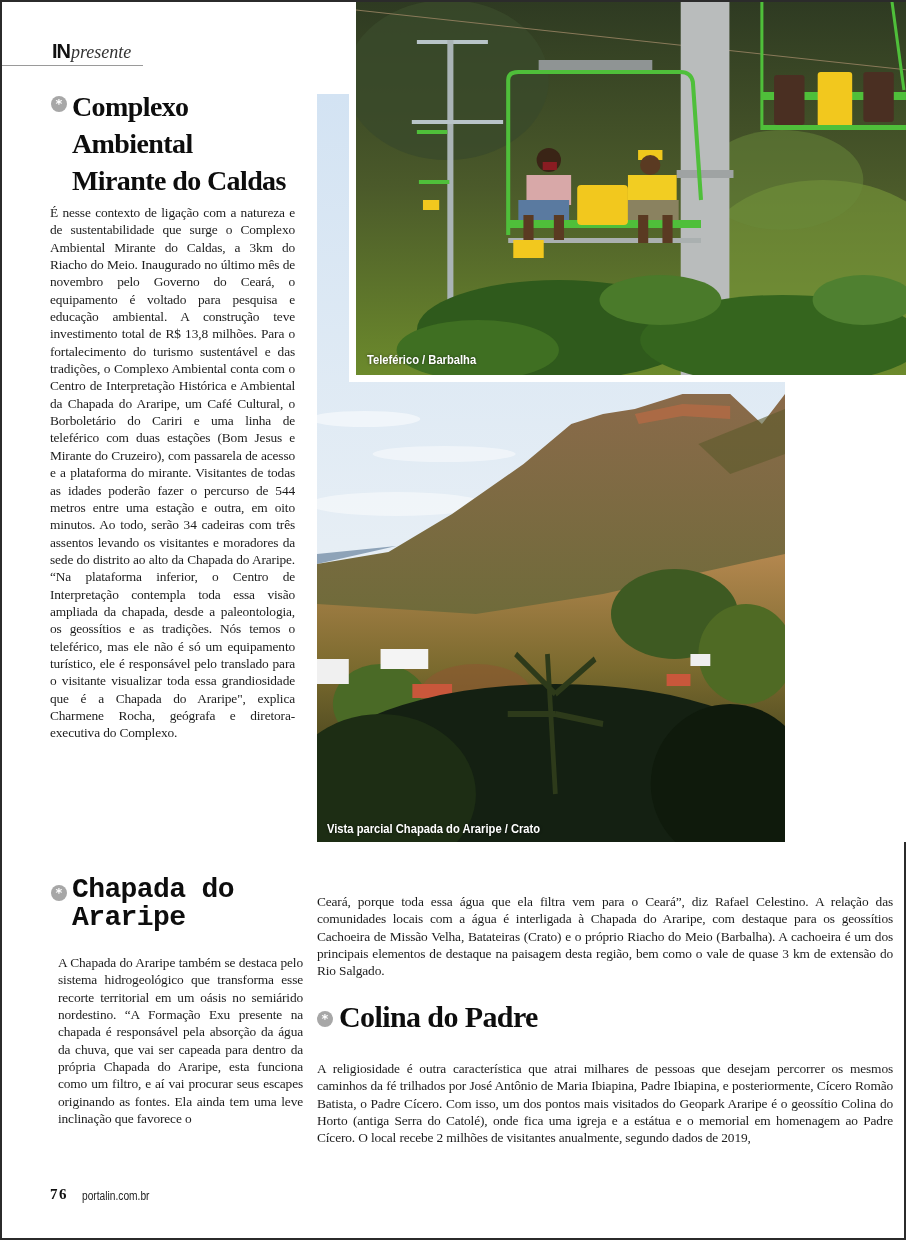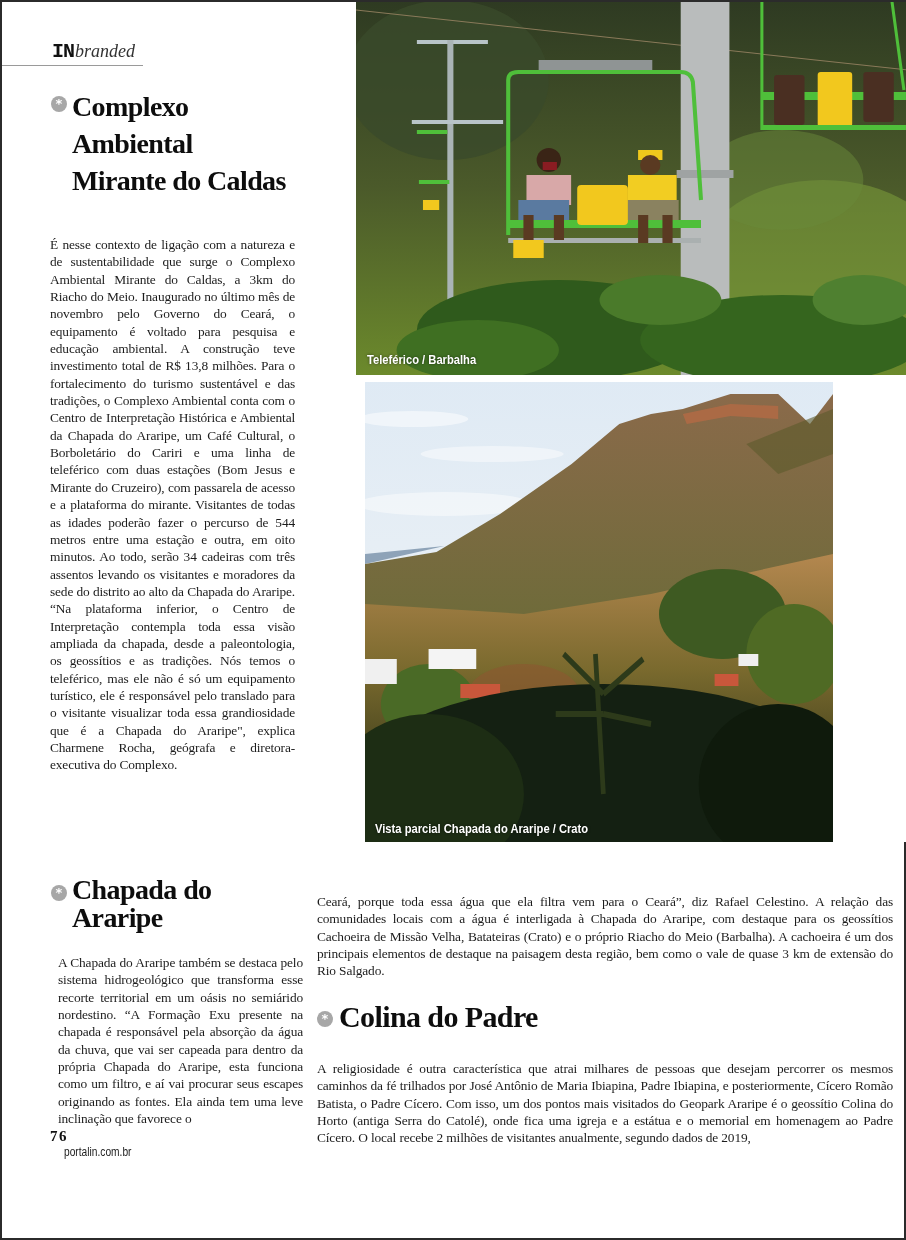--- a/index.html
+++ b/index.html
@@ -4,72 +4,72 @@
 <style>
   * { margin: 0; padding: 0; box-sizing: border-box; }
   html, body { width: 906px; height: 1240px; background: #fff; overflow: hidden; }
   body { position: relative; font-family: "Liberation Serif", "DejaVu Serif", serif; color: #1a1a1a; }
 
   .page-frame { position: absolute; inset: 0; border-top: 2px solid #2b2b2b; border-left: 2px solid #2b2b2b; border-bottom: 2px solid #2b2b2b; pointer-events: none; z-index: 50; }
   .page-frame-right { position: absolute; right: 0; top: 842px; width: 2px; bottom: 0; background: #2b2b2b; z-index: 50; }
 
   
   .masthead { position: absolute; left: 52px; top: 40px; display: flex; align-items: baseline; }
-  .masthead .in { font-family: Liberation Mono, monospace; font-weight: 700; font-size: 20px; letter-spacing: -1px; color: #111; }
+  .masthead .in { font-family: Liberation Sans, sans-serif; font-weight: 700; font-size: 20px; letter-spacing: -1px; color: #111; }
   .masthead .branded { font-family: "Liberation Serif", serif; font-style: italic; font-size: 18px; color: #333; margin-left: 1px; }
   .masthead-rule { position: absolute; left: 2px; top: 65px; width: 141px; height: 1px; background: #9a9a9a; }
 
   
   .sec-head { position: absolute; display: flex; align-items: flex-start; }
   .bullet { width: 16px; height: 16px; border-radius: 50%; background: #a7a7a7; color: #fff; font-family: "DejaVu Sans", sans-serif; font-size: 13px; line-height: 16px; text-align: center; font-weight: 700; flex: 0 0 auto; }
   .sec-head h2 { font-family: "Liberation Serif", serif; font-weight: 700; color: #0d0d0d; letter-spacing: -0.6px; }
 
   .h-complexo { left: 51px; top: 88px; }
   .h-complexo .bullet { margin-top: 8px; margin-right: 5px; }
   .h-complexo h2 { font-size: 28px; line-height: 37px; width: 220px; }
 
   .h-chapada { left: 51px; top: 876px; }
   .h-chapada .bullet { margin-top: 9px; margin-right: 5px; }
-  .h-chapada h2 { font-size: 28px; line-height: 28px; width: 200px; }
+  .h-chapada h2 { font-size: 28px; line-height: 28px; width: 200px; font-family: Liberation Mono, monospace; }
 
   .h-colina { left: 317px; top: 1000px; }
   .h-colina .bullet { margin-top: 11px; margin-right: 6px; }
   .h-colina h2 { font-size: 30px; line-height: 34px; }
 
   
   .col { position: absolute; font-size: 13.4px; line-height: 17.35px; text-align: justify; color: #1c1c1c; letter-spacing: -0.15px; }
-  .col-left-1 { left: 50px; top: 236px; width: 245px; }
+  .col-left-1 { left: 50px; top: 204px; width: 245px; }
   .col-left-2 { left: 58px; top: 954px; width: 245px; }
   .col-right-1 { left: 317px; top: 893px; width: 576px; }
   .col-right-2 { left: 317px; top: 1049px; width: 576px; margin-top: 11px; }
 
   
-  .footer { position: absolute; left: 50px; top: 1128px; display: flex; align-items: flex-start; flex-direction: column; }
+  .footer { position: absolute; left: 50px; top: 1186px; display: flex; align-items: flex-end; }
   .footer .pnum { font-family: "Liberation Serif", serif; font-weight: 700; font-size: 15px; letter-spacing: 1.5px; color: #111; }
   .footer .site { font-family: "Liberation Sans", sans-serif; font-size: 12px; color: #222; margin-left: 14px; transform: scaleX(0.85); transform-origin: left; }
 
   
-  .photo-landscape { position: absolute; left: 317px; top: 94px; width: 468px; height: 748px; overflow: hidden; background: #a21caf; z-index: 1; margin-left: 48px; }
+  .photo-landscape { position: absolute; left: 317px; top: 94px; width: 468px; height: 748px; overflow: hidden; background: #a21caf; z-index: 1; }
   .photo-teleferico-frame { position: absolute; left: 349px; top: 0; width: 557px; height: 382px; background: #fff; z-index: 2; }
   .photo-teleferico { position: absolute; left: 356px; top: 0; width: 552px; height: 375px; overflow: hidden; background: #737373; z-index: 3; }
   .photo svg { display: block; width: 100%; height: 100%; }
 
   .caption { position: absolute; font-family: "Liberation Sans", sans-serif; font-weight: 700; font-size: 13px; color: #fff; text-shadow: 0 0 3px rgba(0,0,0,0.6); transform: scaleX(0.86); transform-origin: left; white-space: nowrap; z-index: 5; }
   .cap-tele { left: 11px; bottom: 8px; }
   .cap-vista { left: 10px; bottom: 6px; }
 </style>
 </head>
 <body>
 
 <div class="page-frame"></div>
 <div class="page-frame-right"></div>
 
 <div class="masthead">
   <span class="in">IN</span>
-  <span class="branded">branded</span>
+  <span class="branded">presente</span>
 </div>
 <div class="masthead-rule"></div>
 
 <div class="sec-head h-complexo">
   <span class="bullet">*</span>
   <h2>Complexo Ambiental Mirante do Caldas</h2>
 </div>
 <p class="col col-left-1">É nesse contexto de ligação com a natureza e de sustentabilidade que surge o Complexo Ambiental Mirante do Caldas, a 3km do Riacho do Meio. Inaugurado no último mês de novembro pelo Governo do Ceará, o equipamento é voltado para pesquisa e educação ambiental. A construção teve investimento total de R$ 13,8 milhões. Para o fortalecimento do turismo sustentável e das tradições, o Complexo Ambiental conta com o Centro de Interpretação Histórica e Ambiental da Chapada do Araripe, um Café Cultural, o Borboletário do Cariri e uma linha de teleférico com duas estações (Bom Jesus e Mirante do Cruzeiro), com passarela de acesso e a plataforma do mirante. Visitantes de todas as idades poderão fazer o percurso de 544 metros entre uma estação e outra, em oito minutos. Ao todo, serão 34 cadeiras com três assentos levando os visitantes e moradores da sede do distrito ao alto da Chapada do Araripe. “Na plataforma inferior, o Centro de Interpretação contempla toda essa visão ampliada da chapada, desde a paleontologia, os geossítios e as tradições. Nós temos o teleférico, mas ele não é só um equipamento turístico, ele é responsável pelo translado para o visitante visualizar toda essa grandiosidade que é a Chapada do Araripe", explica Charmene Rocha, geógrafa e diretora-executiva do Complexo.</p>
 
 <div class="sec-head h-chapada">

